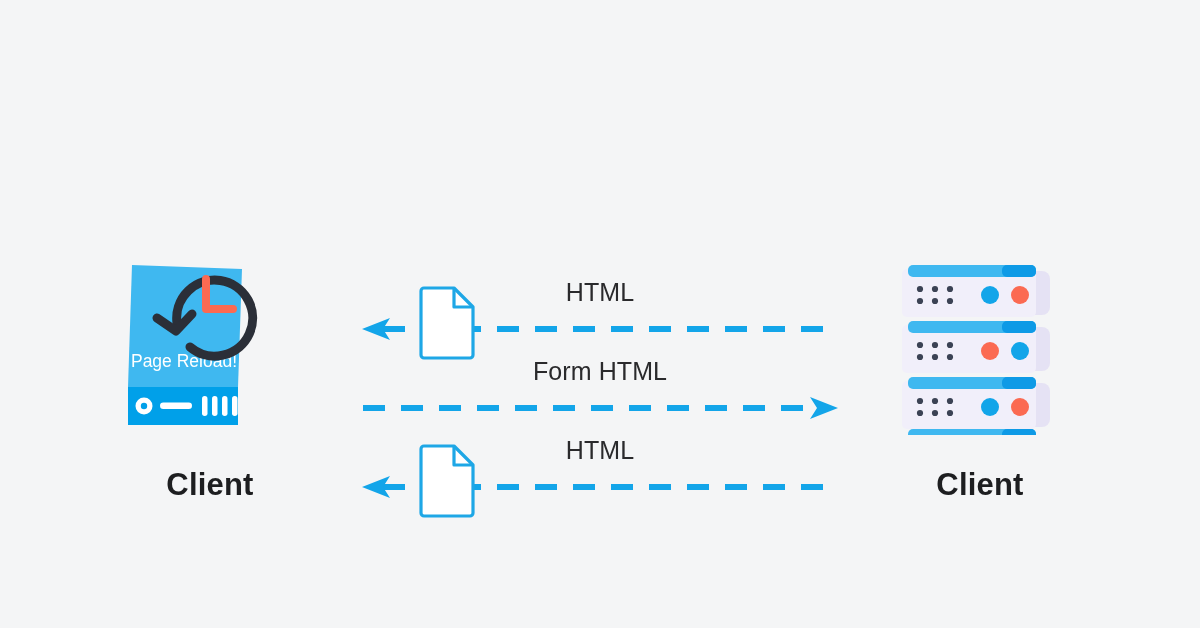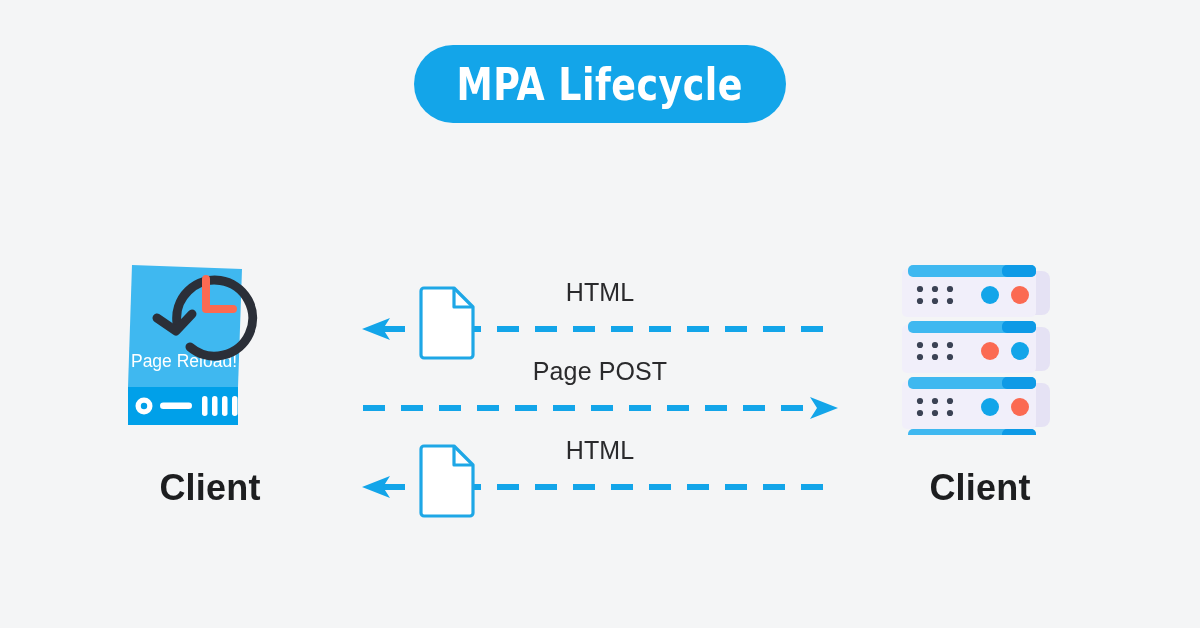--- a/index.html
+++ b/index.html
@@ -54,21 +54,21 @@
     position: absolute;
     left: 0;
     top: 0;
     width: 200px;
     height: 180px;
   }
   .node-label {
     position: absolute;
     width: 100%;
     text-align: center;
-    font-size: 36px;
+    font-size: 31px;
     font-weight: bold;
     color: #1d1e20;
     letter-spacing: 0.2px;
   }
   .client-col .node-label { top: 212px; }
 
   
   .server-col {
     position: absolute;
     left: 880px;
@@ -123,23 +123,20 @@
     top: 8px;
     width: 60px;
     height: 76px;
   }
 </style>
 </head>
 <body>
 
 <div class="stage">
 
-  <div class="title-badge">
-    <span class="title-text">MPA Lifecycle</span>
-  </div>
 
   <div class="client-col">
     <svg class="client-icon" viewBox="0 0 200 180">
 
       <polygon points="22,10 132,14 128,132 18,132" fill="#3fb8f0"></polygon>
 
       <text x="74" y="112" fill="#ffffff" font-family="Liberation Sans, sans-serif" font-size="17.5" text-anchor="middle">Page Reload!</text>
 
       <rect x="18" y="132" width="110" height="38" fill="#00a0e9"></rect>
 
@@ -232,21 +229,21 @@
       <line x1="28" y1="17" x2="482" y2="17" stroke="#13a5e9" stroke-width="6" stroke-dasharray="22 16" stroke-linecap="butt"></line>
       <path d="M 35 6 L 7 17 L 35 28 L 28 17 Z" fill="#13a5e9"></path>
     </svg>
     <svg class="msg-doc" viewBox="0 0 60 76">
       <path d="M 4 5 A 3 3 0 0 1 7 2 L 37 2 L 56 21 L 56 69 A 3 3 0 0 1 53 72 L 7 72 A 3 3 0 0 1 4 69 Z" fill="#ffffff" stroke="#1ea7e6" stroke-width="3.2" stroke-linejoin="round"></path>
       <path d="M 37 2 L 37 21 L 56 21" fill="none" stroke="#1ea7e6" stroke-width="3.2" stroke-linejoin="round"></path>
     </svg>
   </div>
 
   <div class="msg-row r3">
-    <div class="msg-label">Page POST</div>
+    <div class="msg-label">Form HTML</div>
     <svg class="msg-arrow" viewBox="0 0 490 34">
       <line x1="8" y1="17" x2="462" y2="17" stroke="#13a5e9" stroke-width="6" stroke-dasharray="22 16" stroke-linecap="butt"></line>
       <path d="M 455 6 L 483 17 L 455 28 L 462 17 Z" fill="#13a5e9"></path>
     </svg>
   </div>
 
   <div class="msg-row r4">
     <div class="msg-label">HTML</div>
     <svg class="msg-arrow" viewBox="0 0 490 34">
       <line x1="28" y1="17" x2="482" y2="17" stroke="#13a5e9" stroke-width="6" stroke-dasharray="22 16" stroke-linecap="butt"></line>

